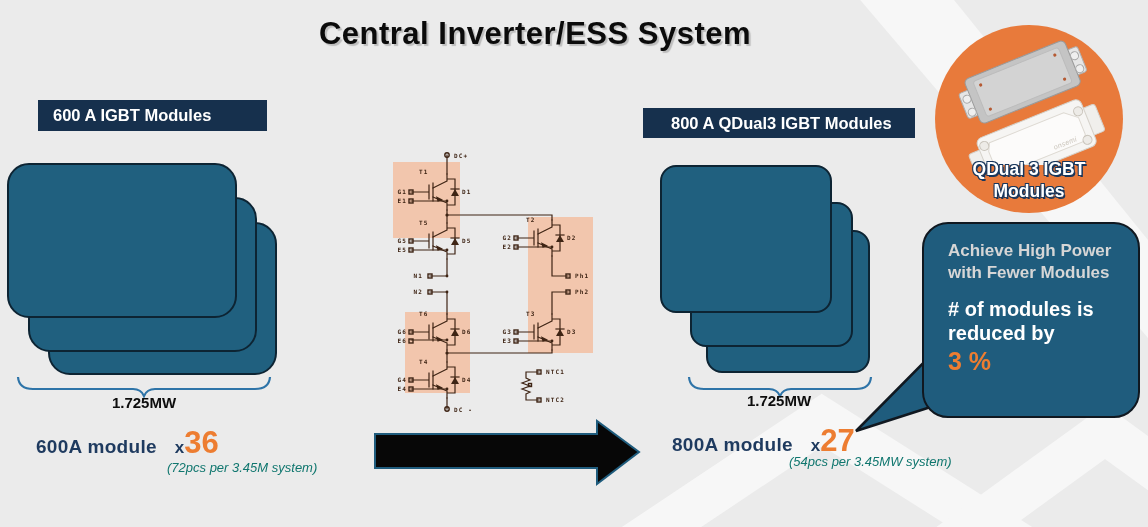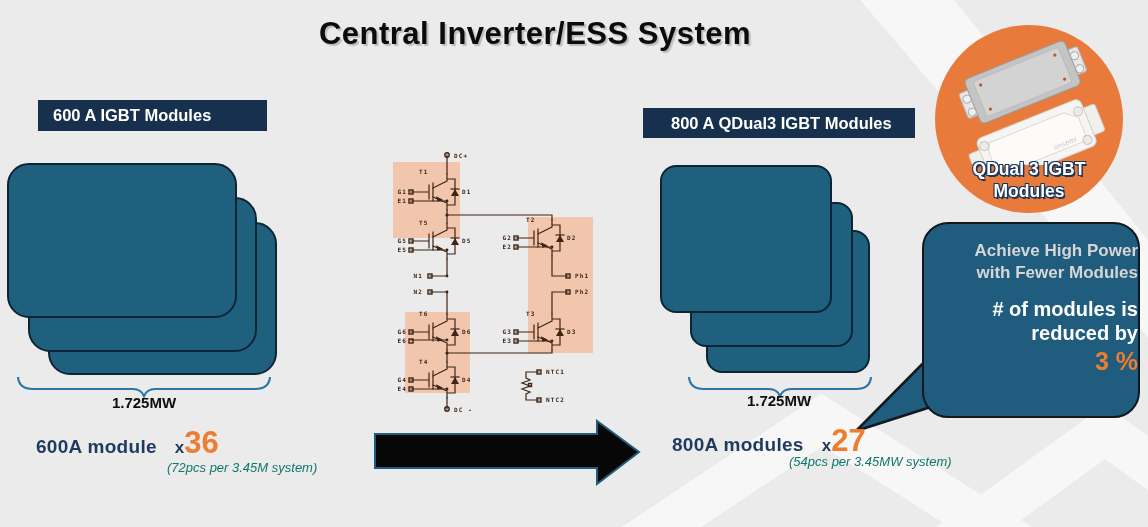--- a/index.html
+++ b/index.html
@@ -48,21 +48,21 @@
   .count-row .num{font-size:31px; font-weight:bold; color:var(--accent); }
   #row-left{left:36px; top:425px;}
   #row-right{left:672px; top:423px;}
   .note{font-size:13px; font-style:italic; color:#0f766e; white-space:nowrap;}
   #note-left{left:167px; top:460px;}
   #note-right{left:789px; top:454px;}
   
   #callout{
     left:922px; top:222px; width:218px; height:196px; box-sizing:border-box;
     background:var(--teal); border:2.5px solid #101820; border-radius:26px;
-    text-align:right; color:#fff;
+    text-align:left; color:#fff;padding-left:24px;
   }
   #callout .l12{margin-top:16px; font-size:17px; font-weight:bold; color:#D6D6D6; line-height:1.28;}
   #callout .l34{margin-top:13px; font-size:20px; font-weight:bold; color:#ffffff; line-height:1.2;}
   #callout .big{margin-top:2px; font-size:25px; font-weight:bold; color:var(--accent);}
   
   #badge{
     left:935px; top:25px; width:188px; height:188px; border-radius:50%;
     background:var(--circleorange);
   }
   #badge-text{
@@ -265,19 +265,19 @@
   <div class="abs power" id="power-right">1.725MW</div>
 
   <div class="abs count-row" id="row-left">
     <span class="mod">600A module</span>
     <span class="x">x</span>
     <span class="num">36</span>
   </div>
   <div class="abs note" id="note-left">(72pcs per 3.45M system)</div>
 
   <div class="abs count-row" id="row-right">
-    <span class="mod">800A modules</span>
+    <span class="mod">800A module</span>
     <span class="x">x</span>
     <span class="num">27</span>
   </div>
   <div class="abs note" id="note-right">(54pcs per 3.45MW system)</div>
 
 </div>
 
 </body></html>

